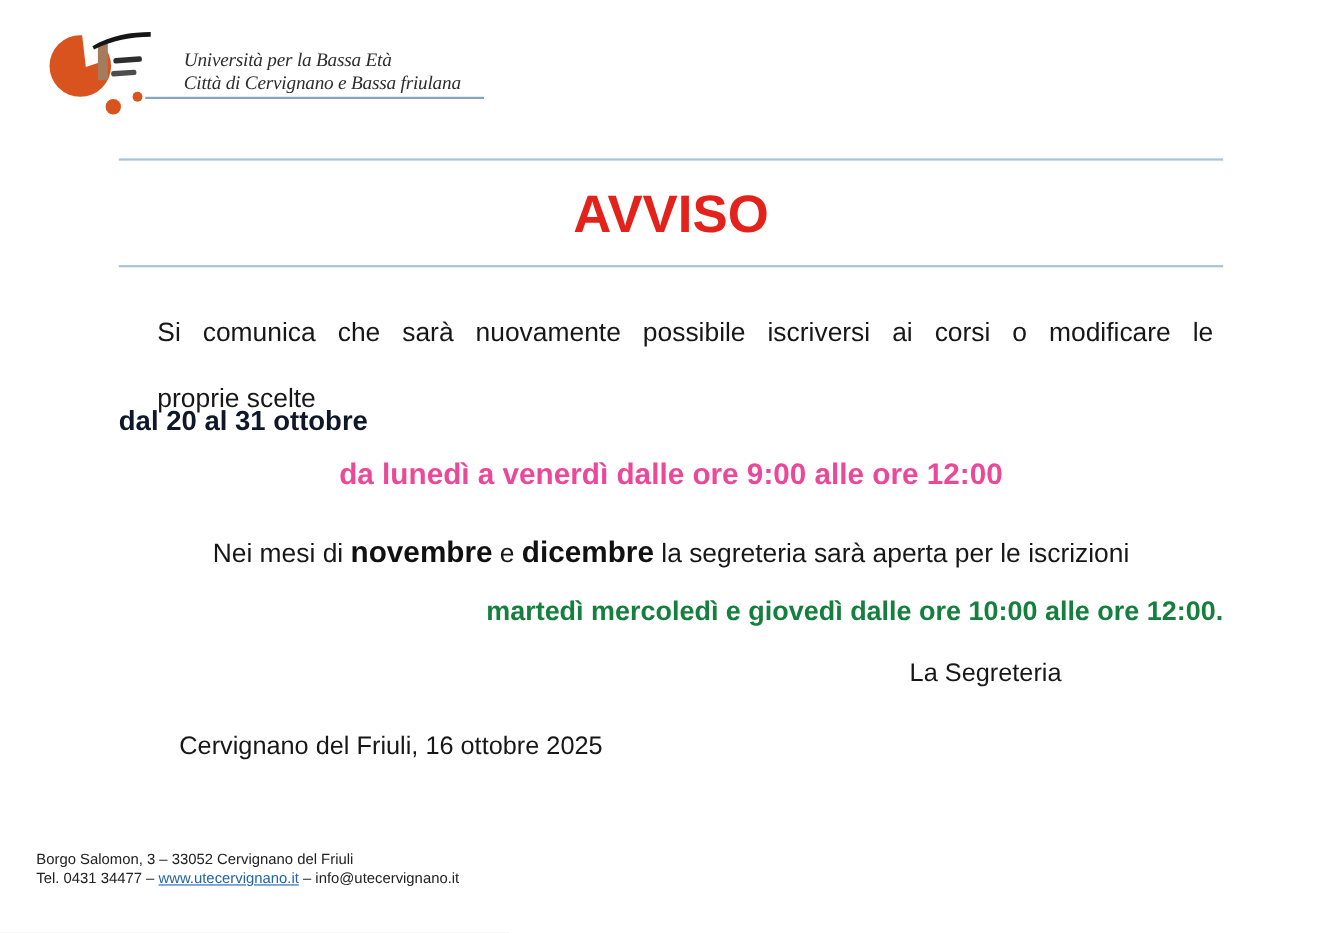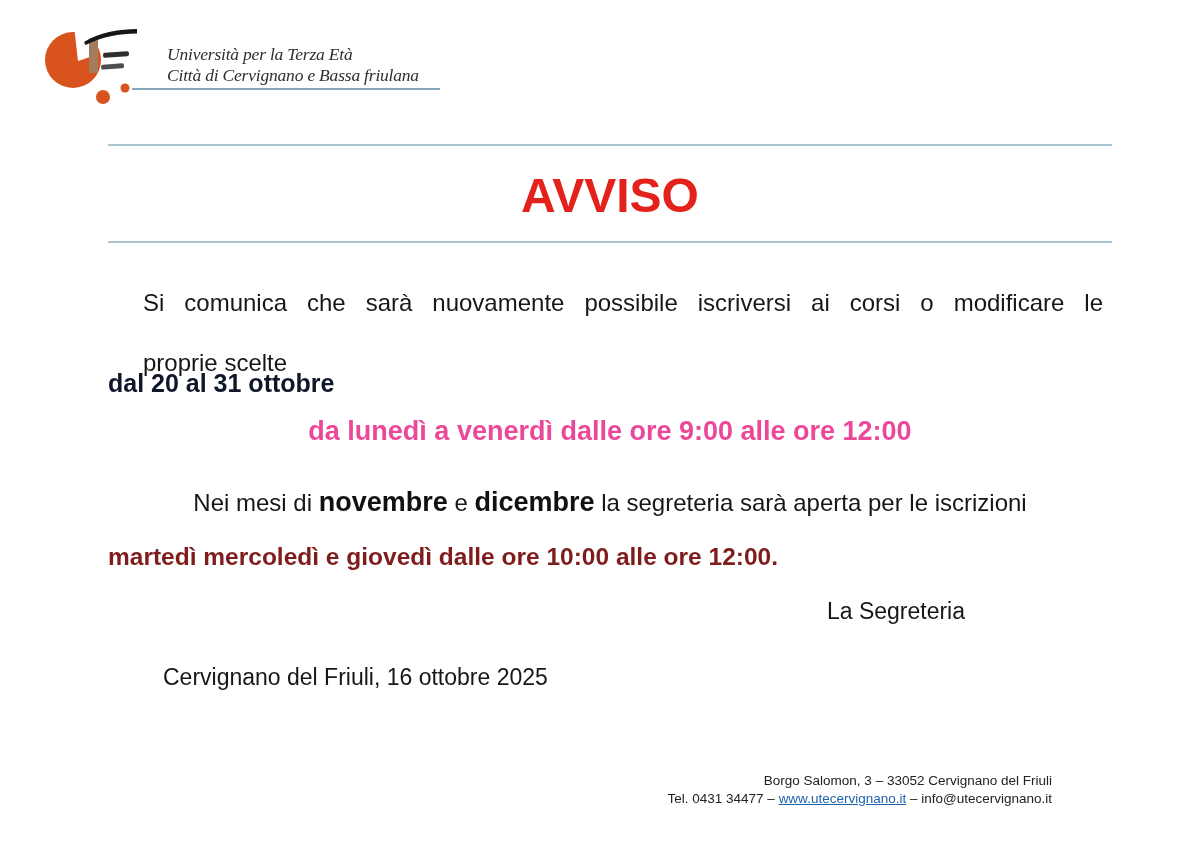--- a/index.html
+++ b/index.html
@@ -67,38 +67,39 @@
     position: absolute; left: 0; top: 416px; width: 1004px;
     text-align: center; font-size: 27px; font-weight: bold; color: #ec4899;
   }
   .line-months {
     position: absolute; left: 0; top: 487px; width: 1004px;
     text-align: center; font-size: 24px; color: #171717;
   }
   .line-months .bold-month { font-size: 27px; font-weight: bold; color: #111; }
   .line-winter {
     position: absolute; left: 0; top: 543px; width: 1004px;
-    text-align: left; font-size: 24.5px; font-weight: bold; color: #7f1d1d;
+    text-align: right; font-size: 24.5px; font-weight: bold; color: #15803d;
   }
   .signature {
     position: absolute; left: 0; top: 598px; width: 1004px;
     text-align: right; padding-right: 147px;
     font-size: 23px; color: #171717;
   }
   .dateline {
     position: absolute; left: 55px; top: 664px;
     font-size: 23px; color: #171717;
   }
 
   
   .footer {
     position: absolute; left: 0; top: 772px; width: 1052px;
-    text-align: right;
+    text-align: left;
     font-size: 13.5px; line-height: 18px;
     color: #222;
+    padding-left: 33px;
   }
   .footer a.site-link { color: #1f63ac; text-decoration: underline; cursor: pointer; }
 </style>
 </head>
 <body>
 
 <div class="page">
 
   <div class="logo">
     <svg class="logo-mark" width="120" height="80" viewBox="0 0 120 80" xmlns="http://www.w3.org/2000/svg">
@@ -111,21 +112,21 @@
 
       <path d="M 44 14 C 60 4, 80 1, 97 1 L 97 5.5 C 79 5.5, 62 9, 45.5 17 Z" fill="#161616"></path>
 
       <rect x="63" y="24" width="26" height="5" rx="2" fill="#2e2e2e" transform="rotate(-4 76 26)"></rect>
       <rect x="61" y="36" width="23" height="5" rx="2" fill="#4d4d4d" transform="rotate(-4 72 38)"></rect>
 
       <circle cx="63" cy="69" r="7" fill="#d9531e"></circle>
       <circle cx="85" cy="60" r="4.5" fill="#d9531e"></circle>
     </svg>
     <div class="logo-text">
-      <div>Università per la Terza Età</div>
+      <div>Università per la Bassa Età</div>
       <div>Città di Cervignano e Bassa friulana</div>
     </div>
     <div class="logo-rule"></div>
   </div>
 
   <div class="rule rule-top"></div>
   <div class="title">AVVISO</div>
   <div class="rule rule-bottom"></div>
 
   <div class="content">

